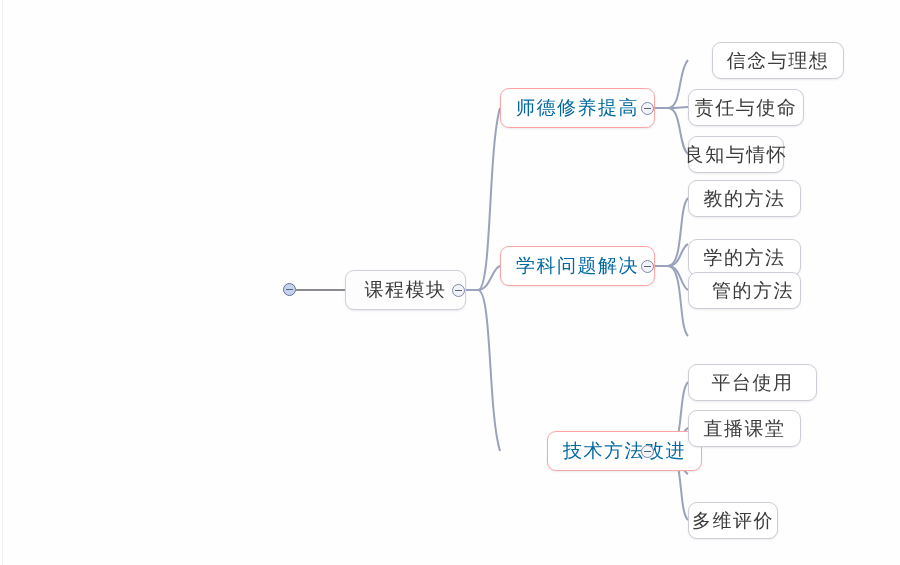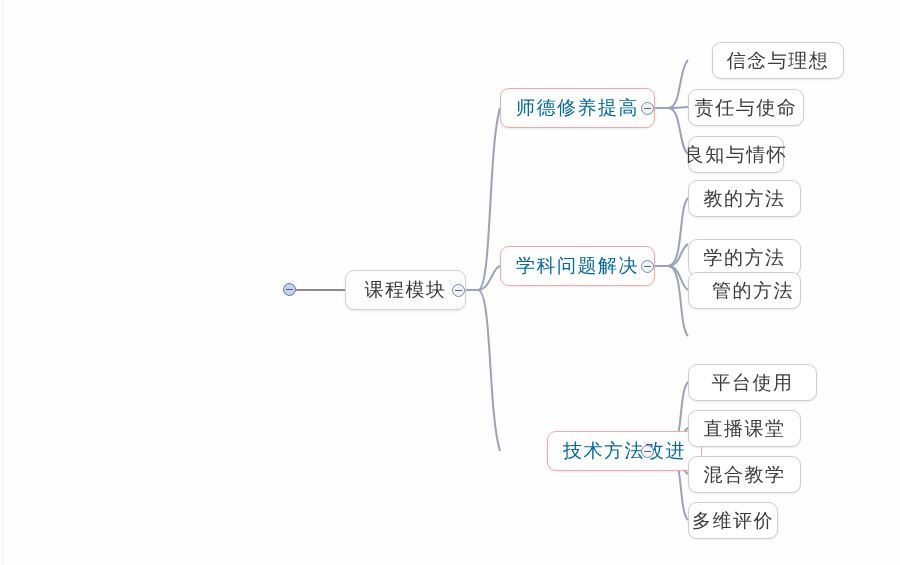--- a/index.html
+++ b/index.html
@@ -177,20 +177,17 @@
     <span class="node-label">技术方法改进</span>
   </div>
   <div class="collapse-toggle" style="left:641px; top:445px;"></div>
 
   <div class="node node-leaf" style="left:688px; top:364px; width:129px; height:37px;">
     <span class="node-label">平台使用</span>
   </div>
   <div class="node node-leaf" style="left:688px; top:410px; width:113px; height:37px;">
     <span class="node-label">直播课堂</span>
   </div>
-  <div class="node node-leaf" style="left:688px; top:456px; width:113px; height:37px;">
-    <span class="node-label">混合教学</span>
-  </div>
   <div class="node node-leaf" style="left:688px; top:502px; width:90px; height:37px;">
     <span class="node-label">多维评价</span>
   </div>
 
 </div>
 
 </body></html>

